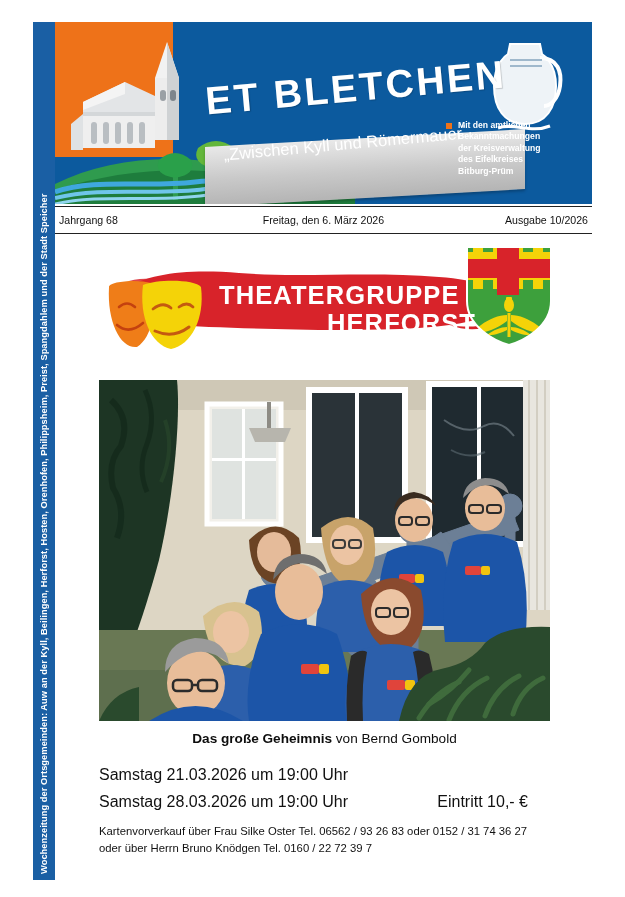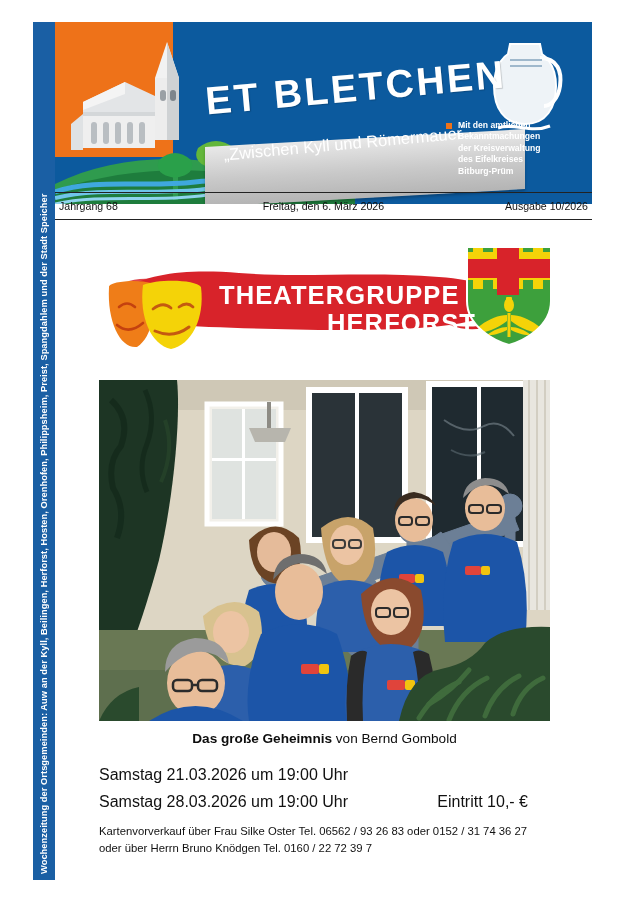--- a/index.html
+++ b/index.html
@@ -145,21 +145,21 @@
     left: -12px;
     top: 3px;
     width: 6px; height: 6px;
     background: #ee7219;
   }
 
   
   #infobar {
     position: absolute;
     left: 55px;
-    top: 192px;
+    top: 206px;
     width: 537px;
     height: 26px;
     border-top: 1.3px solid #222222;
     border-bottom: 1.3px solid #222222;
     display: flex;
     align-items: center;
     font-size: 10.6px;
     color: #111111;
   }
   #infobar .ib-left   { position: absolute; left: 4px; }

